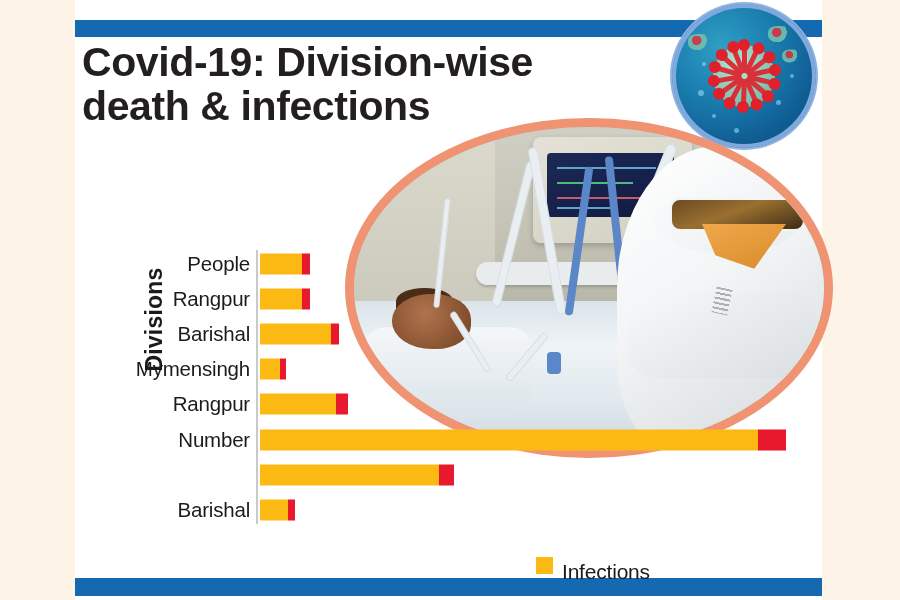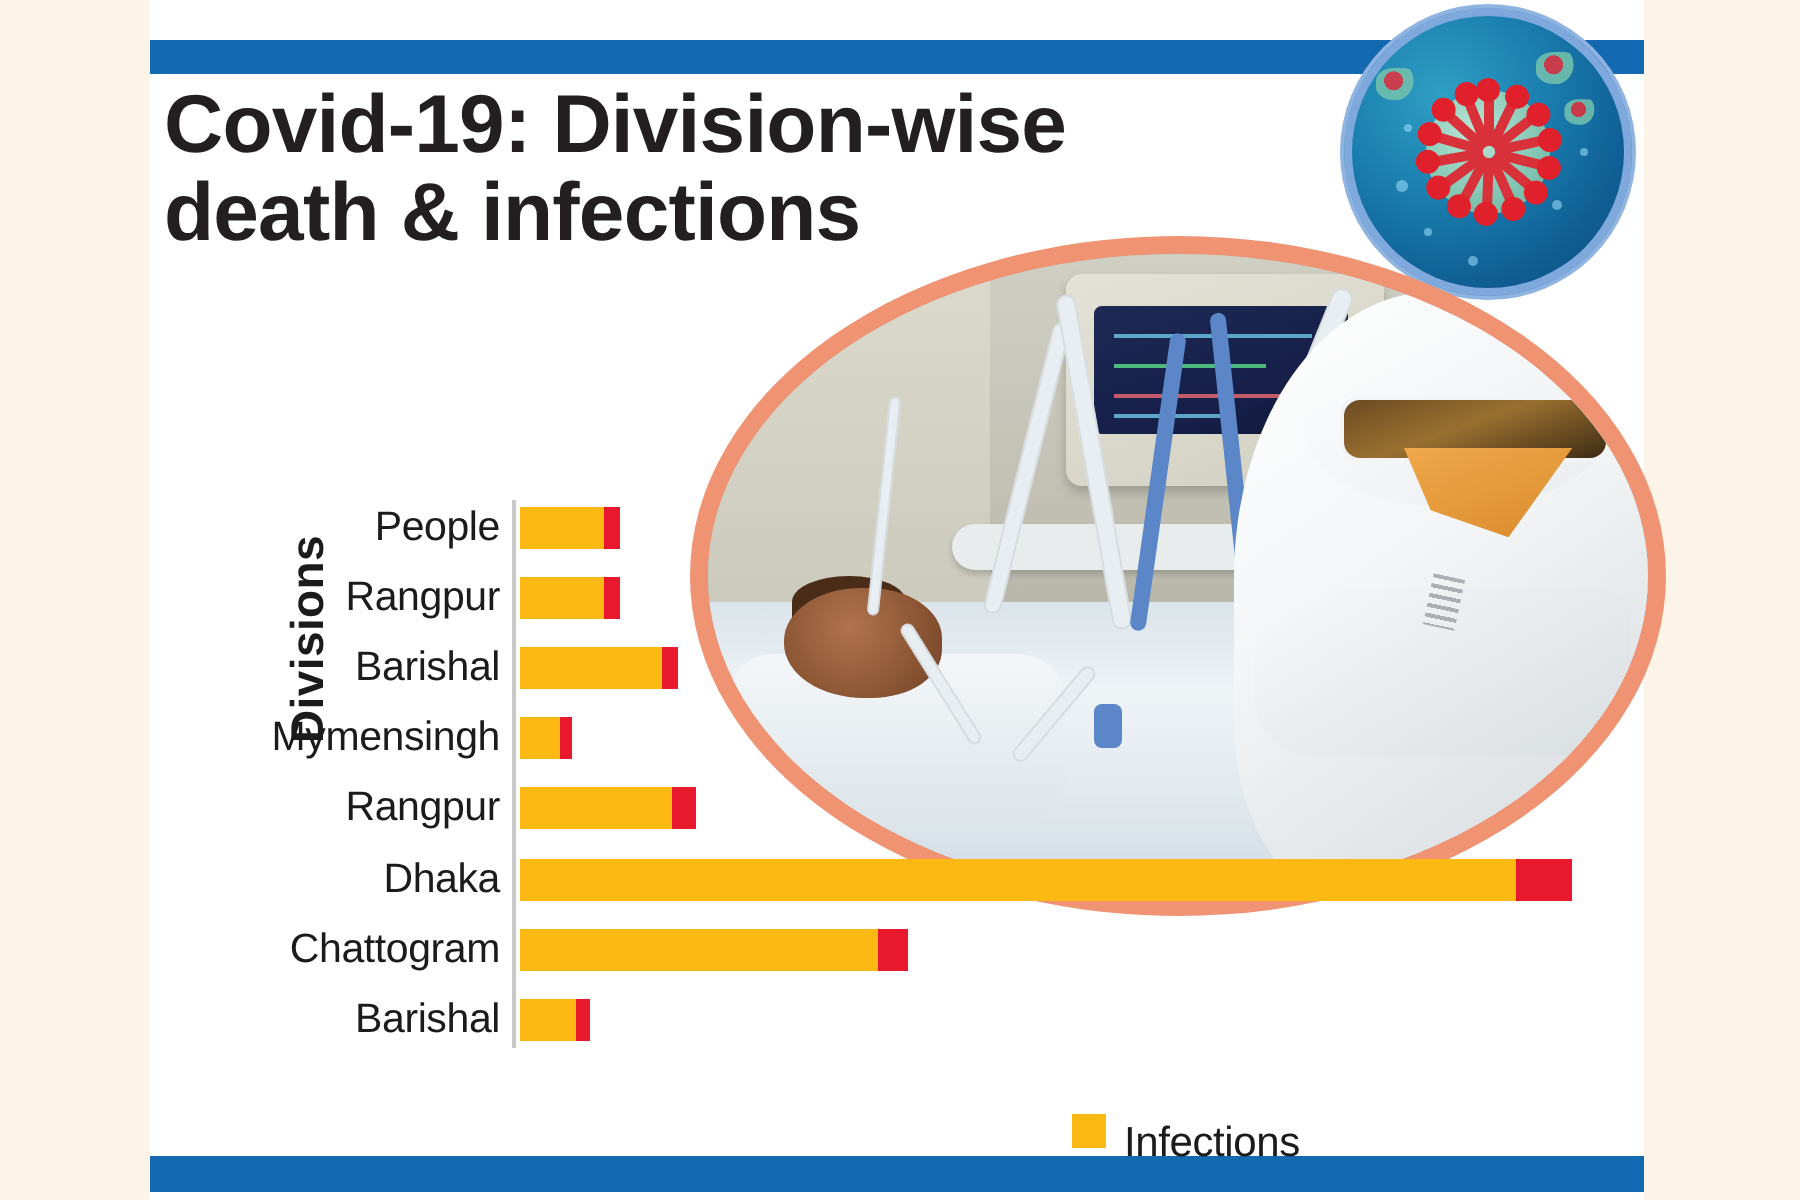--- a/index.html
+++ b/index.html
@@ -306,28 +306,27 @@
           </div>
         </div>
         <div class="row">
           <div class="cat">Rangpur</div>
           <div class="bars">
             <span class="seg-inf" style="width: 75.6696px; background: rgb(253, 185, 19);"></span>
             <span class="seg-dth" style="width: 12.1071px; background: rgb(232, 25, 44);"></span>
           </div>
         </div>
         <div class="row">
-          <div class="cat">Dhaka</div>
+          <div class="cat">Number</div>
           <div class="bars">
             <span class="seg-inf" style="width: 498.411px; background: rgb(253, 185, 19);"></span>
             <span class="seg-dth" style="width: 27.2411px; background: rgb(232, 25, 44);"></span>
           </div>
         </div>
         <div class="row">
-          <div class="cat">Chattogram</div>
           <div class="bars">
             <span class="seg-inf" style="width: 178.58px; background: rgb(253, 185, 19);"></span>
             <span class="seg-dth" style="width: 15.1339px; background: rgb(232, 25, 44);"></span>
           </div>
         </div>
         <div class="row">
           <div class="cat">Barishal</div>
           <div class="bars">
             <span class="seg-inf" style="width: 28.25px; background: rgb(253, 185, 19);"></span>
             <span class="seg-dth" style="width: 7.0625px; background: rgb(232, 25, 44);"></span>

